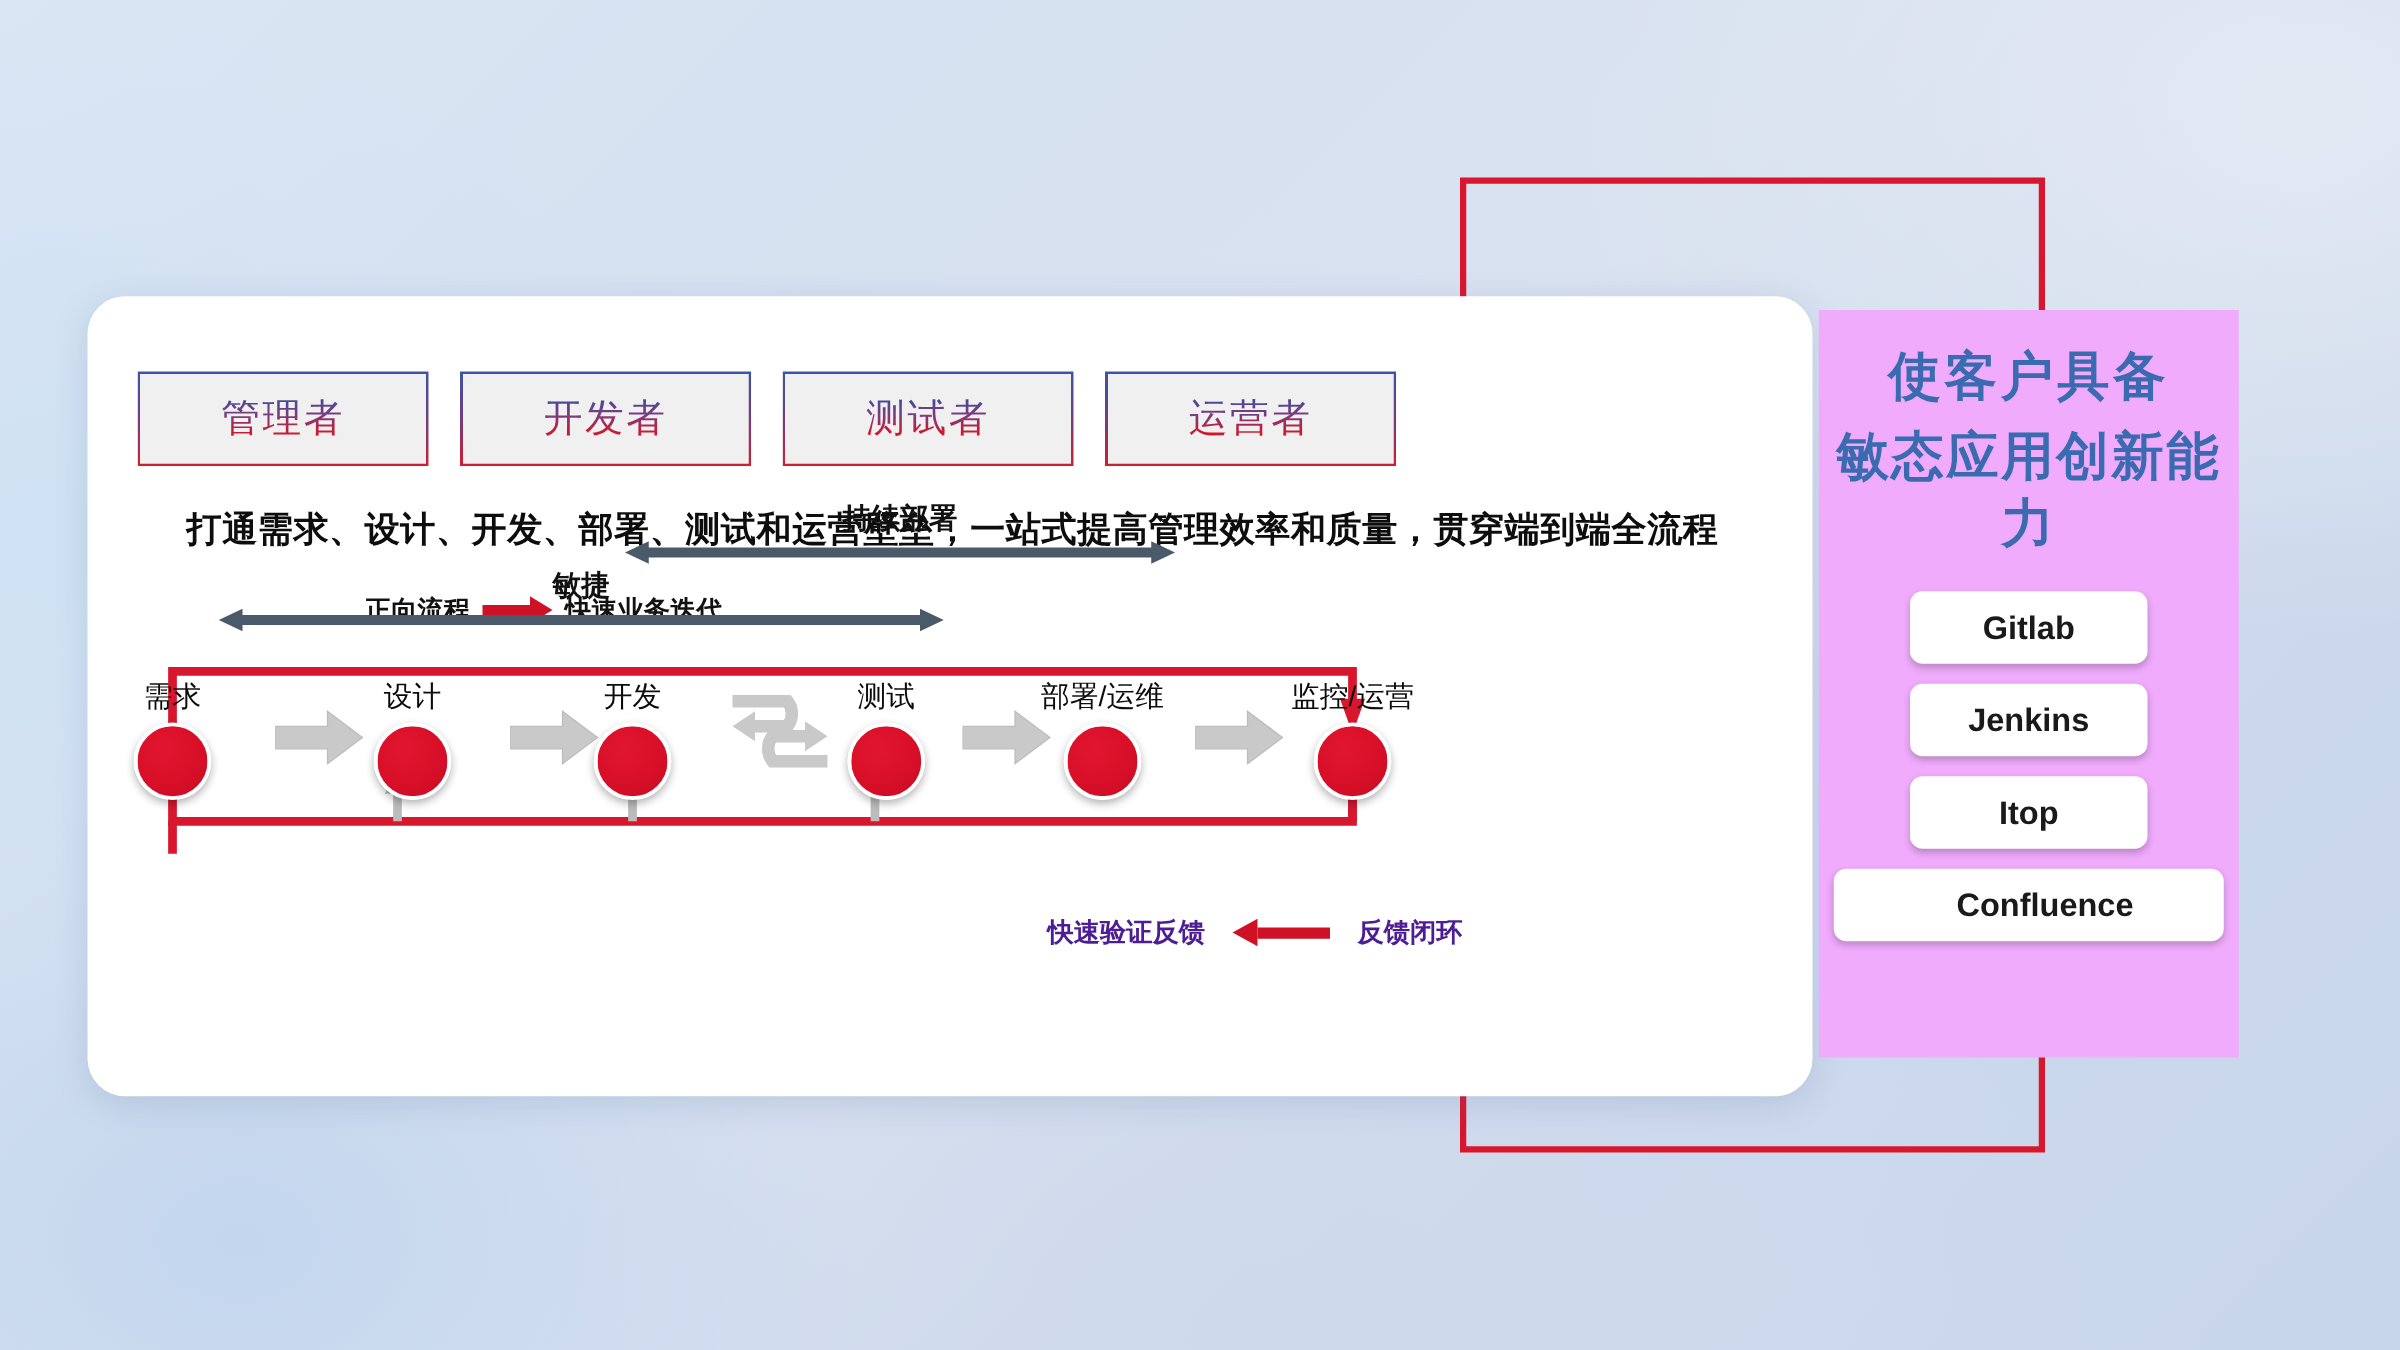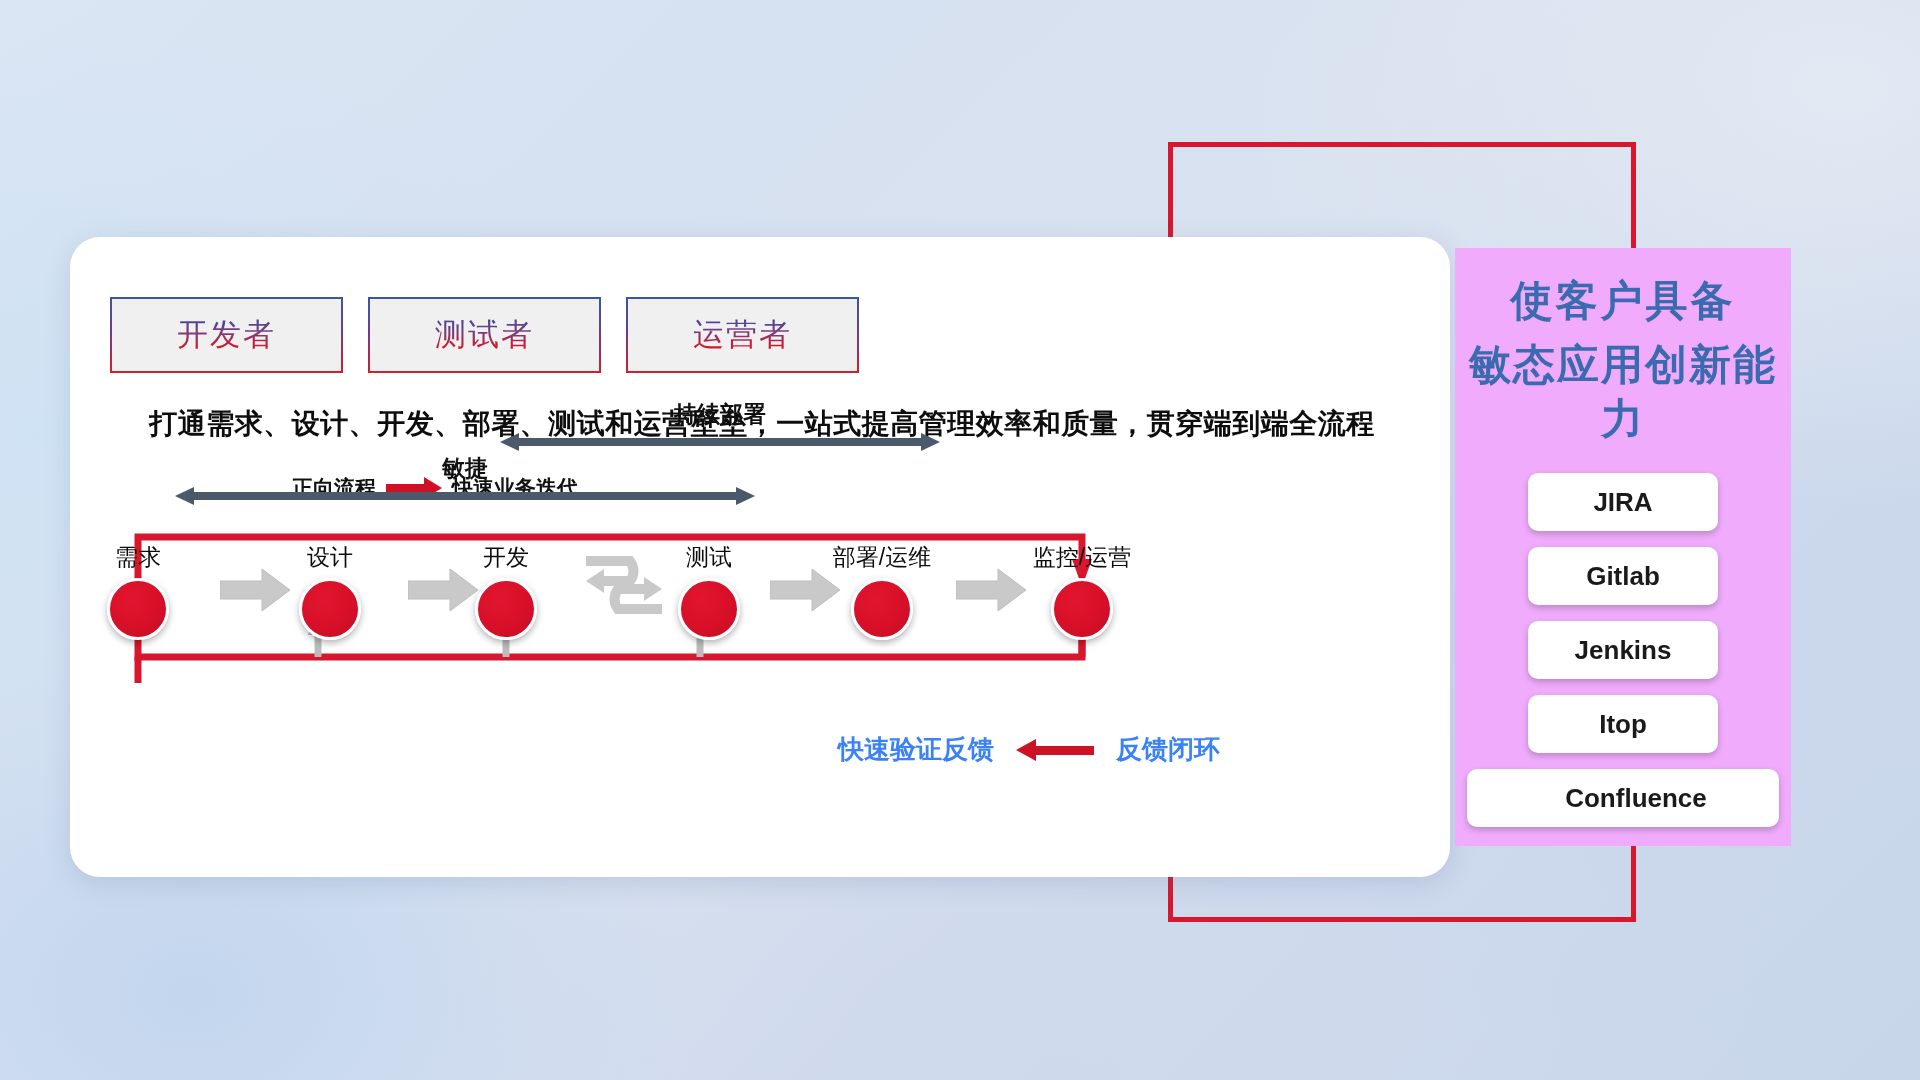--- a/index.html
+++ b/index.html
@@ -64,21 +64,21 @@
   .legend-fwd .txt{font-size:21px;font-weight:bold;color:#111;}
   .arrow-r-red{width:56px;height:22px;position:relative;}
   .arrow-r-red .shaft{position:absolute;left:0;top:7px;width:40px;height:9px;background:#cf1126;}
   .arrow-r-red .head{position:absolute;right:0;top:0;width:0;height:0;
     border-top:11px solid transparent;border-bottom:11px solid transparent;border-left:18px solid #cf1126;}
 
   
   .legend-fb{
     position:absolute;left:768px;top:495px;display:flex;align-items:center;gap:22px;
   }
-  .legend-fb .txt{font-size:26px;font-weight:bold;color:#3b82f6;}
+  .legend-fb .txt{font-size:21px;font-weight:bold;color:#4c1d95;}
   .arrow-l-red{width:78px;height:22px;position:relative;}
   .arrow-l-red .shaft{position:absolute;right:0;top:7px;width:58px;height:9px;background:#cf1126;}
   .arrow-l-red .head{position:absolute;left:0;top:0;width:0;height:0;
     border-top:11px solid transparent;border-bottom:11px solid transparent;border-right:20px solid #cf1126;}
 
   
   .loop{position:absolute;left:0;top:0;width:1380px;height:640px;pointer-events:none;}
 
   
   .dbl{position:absolute;height:18px;}
@@ -126,20 +126,23 @@
 </style>
 </head>
 <body>
 
 <div class="red-frame"></div>
 
 <div class="main-card">
 
   <div class="roles">
     <div class="role-box">
+      <span class="role-label">管理者</span>
+    </div>
+    <div class="role-box">
       <span class="role-label">开发者</span>
     </div>
     <div class="role-box">
       <span class="role-label">测试者</span>
     </div>
     <div class="role-box">
       <span class="role-label">运营者</span>
     </div>
   </div>
 
@@ -238,19 +241,18 @@
   </div>
 
 </div>
 
 <div class="side-panel">
   <div class="side-title">
     <span class="l1">使客户具备</span>
     <span class="l2">敏态应用创新能力</span>
   </div>
   <div class="tools">
-    <div class="tool half">JIRA</div>
     <div class="tool half">Gitlab</div>
     <div class="tool half">Jenkins</div>
     <div class="tool half">Itop</div>
     <div class="tool full">Confluence</div>
   </div>
 </div>
 
 </body></html>

